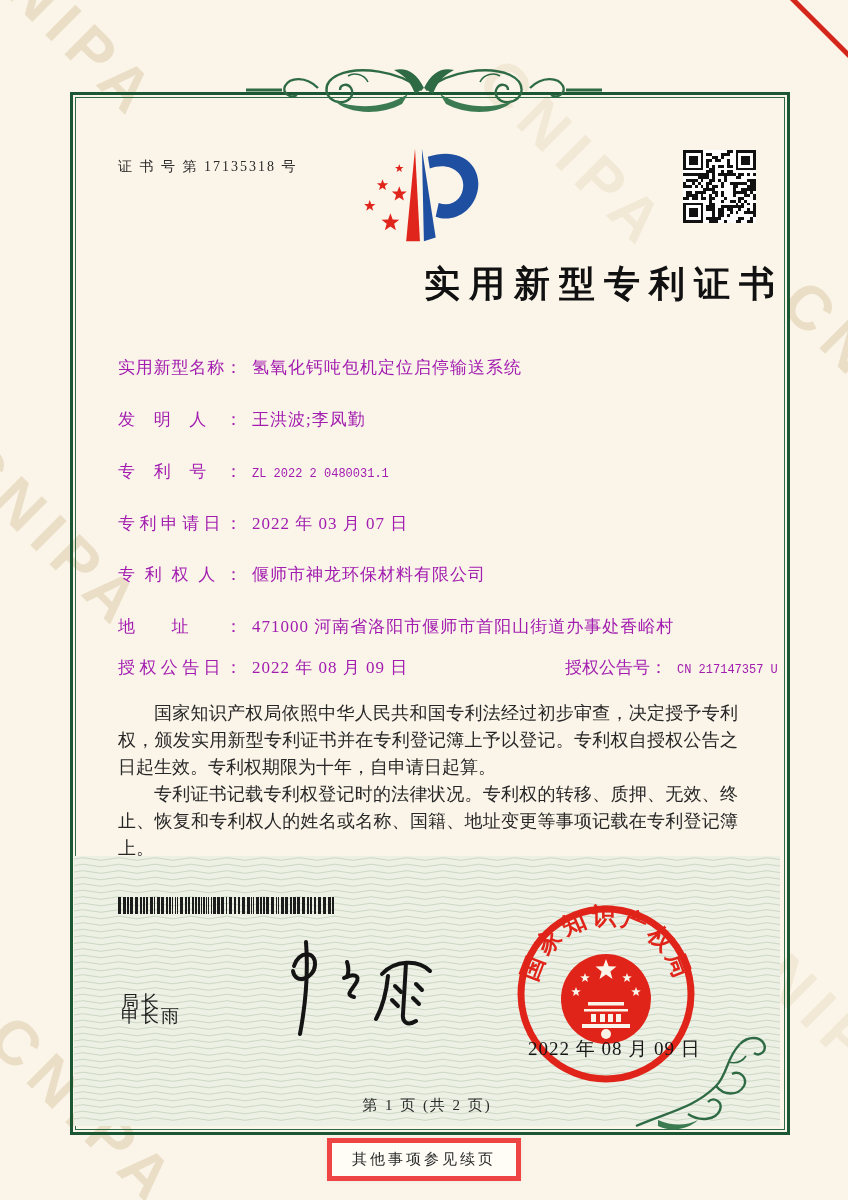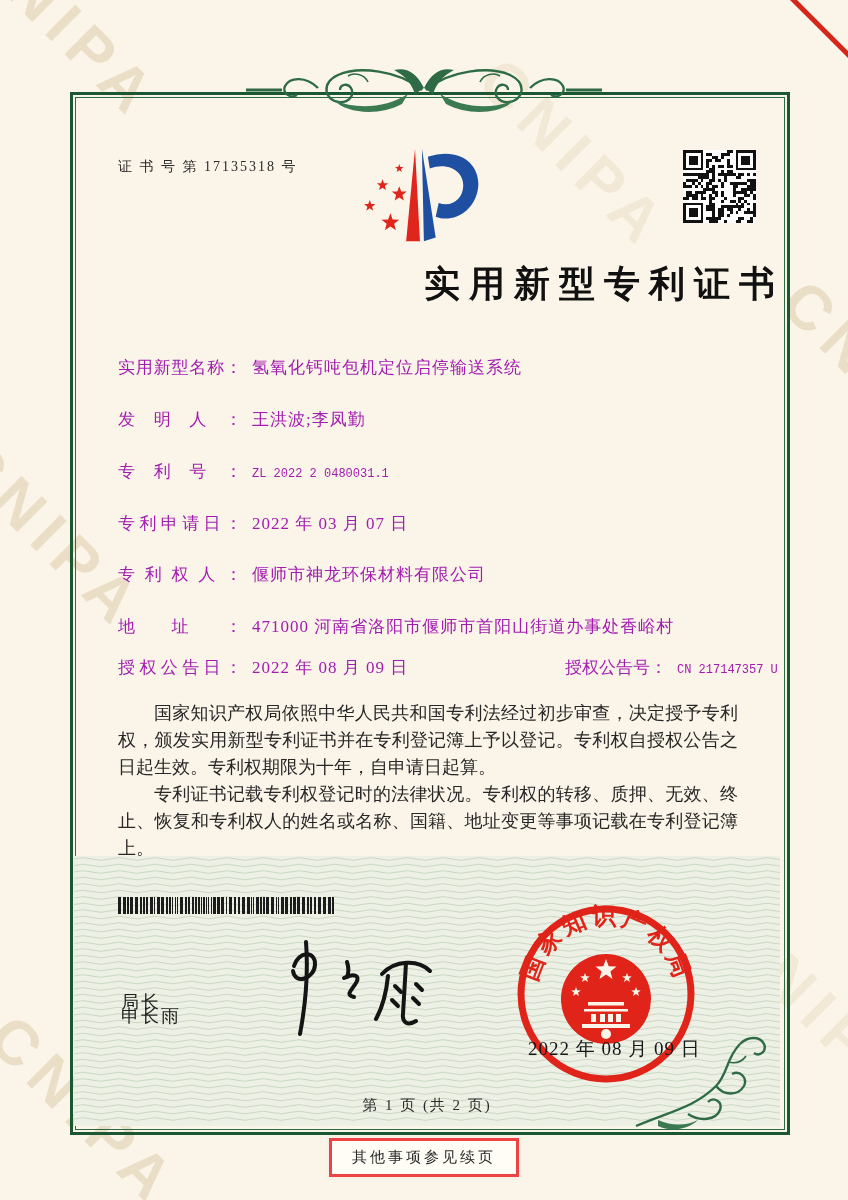--- a/index.html
+++ b/index.html
@@ -47,21 +47,21 @@
           font-size:18px;color:#1c1c1c;letter-spacing:2px;}
   .sig{position:absolute;left:250px;top:938px;}
 
   .seal{position:absolute;left:512px;top:900px;}
   .sealdate{position:absolute;left:528px;top:1036px;width:190px;font-size:19px;color:#161616;
             letter-spacing:1px;white-space:nowrap;}
 
   .pageinfo{position:absolute;left:70px;top:1096px;width:714px;text-align:center;
             font-size:15px;color:#2a2a2a;letter-spacing:2px;}
   .note{position:absolute;left:50%;transform:translateX(-50%);top:1138px;
-        background:#fffdf6;border:3px solid #ef4444;padding:7px 20px;font-size:15px;
+        background:#fffdf6;border:5px solid #ef4444;padding:7px 20px;font-size:15px;
         color:#2a2a2a;letter-spacing:3px;box-shadow:0 0 4px rgba(0,0,0,0.05);}
 
   .redmark{position:absolute;left:768px;top:22px;width:100px;height:5px;background:#d4261b;
            transform:rotate(45deg);}
 </style>
 </head>
 <body>
 
 <div class="page">
 

